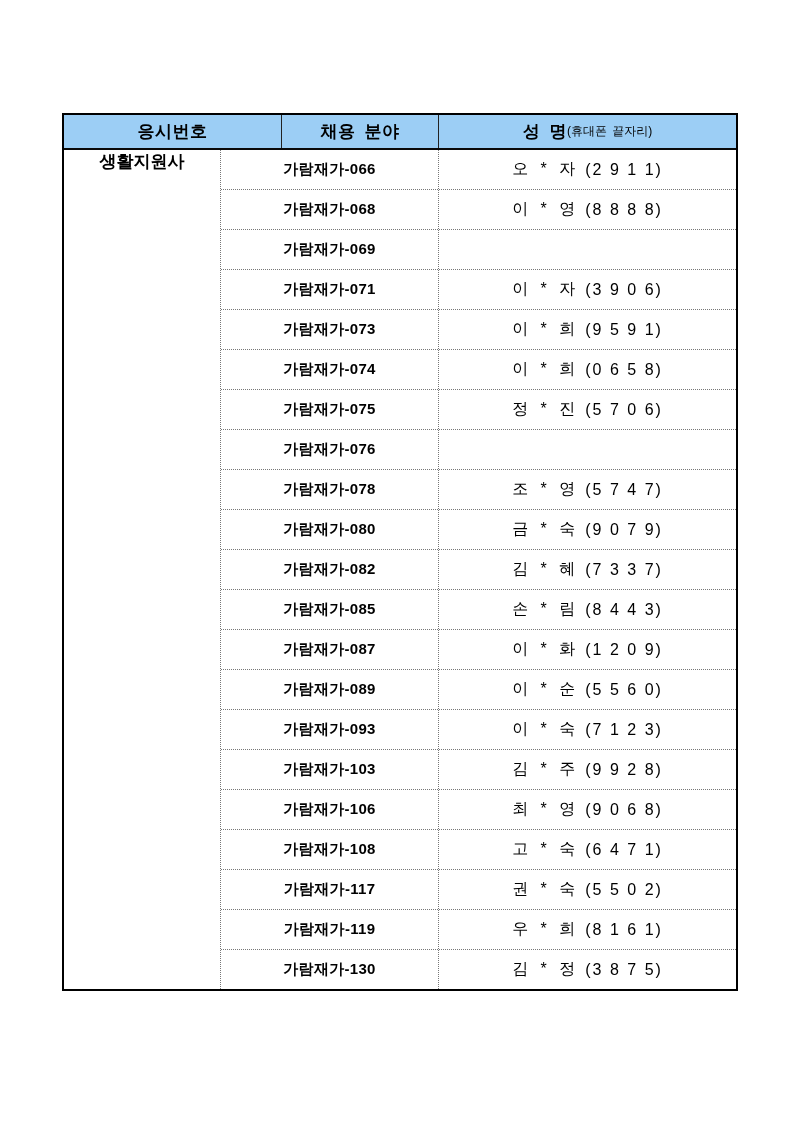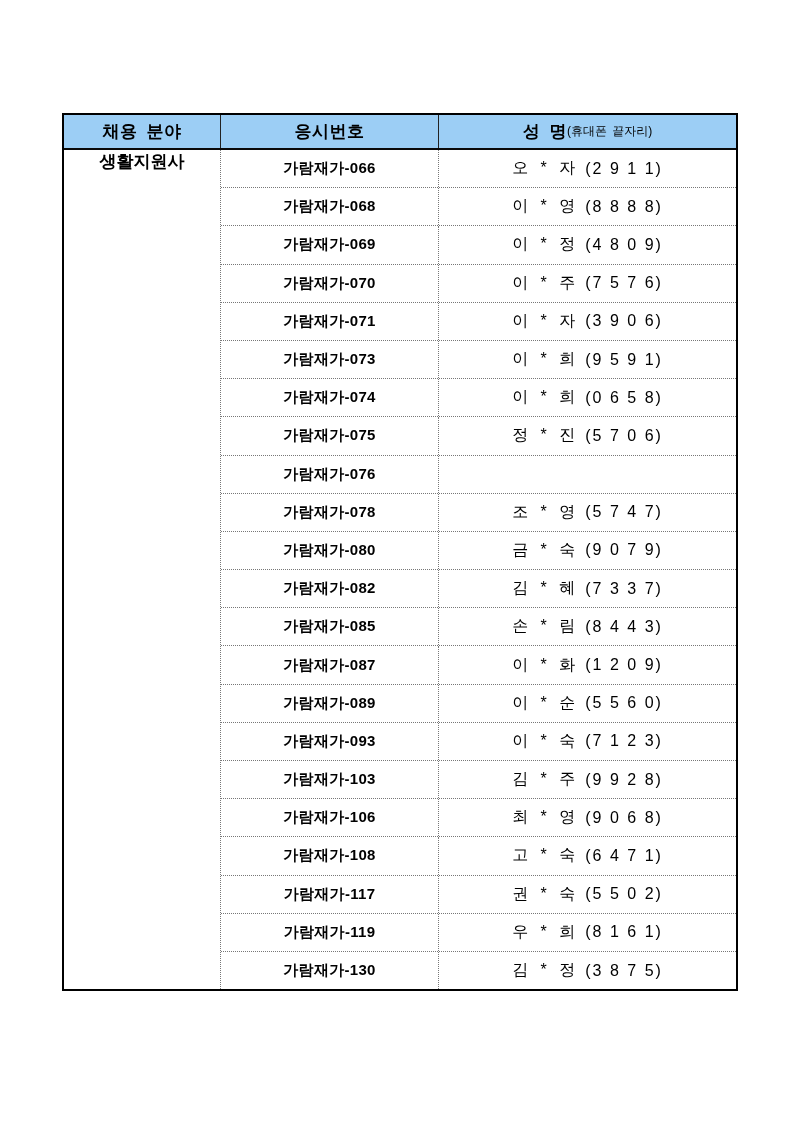--- a/index.html
+++ b/index.html
@@ -101,22 +101,22 @@
     font-size: 16px;
   }
   .name-text { word-spacing: 6px; letter-spacing: 1px; }
   .phone-text { margin-left: 9px; letter-spacing: 2px; }
 </style>
 </head>
 <body>
 
 <div class="applicant-table">
   <div class="header-row" style="background: rgb(156, 206, 245);">
+    <div class="header-cell number">응시번호</div>
     <div class="header-cell field">채용 분야</div>
-    <div class="header-cell number">응시번호</div>
     <div class="header-cell name">
       <span>성 명</span>
         <span class="header-name-sub">(휴대폰 끝자리)</span>
     </div>
   </div>
   <div class="table-body">
     <div class="field-cell">
       <span>생활지원사</span>
     </div>
     <div class="body-rows">
@@ -131,33 +131,22 @@
   <div class="body-row">
     <div class="cell-number">가람재가-068</div>
     <div class="cell-name">
       <span class="name-text">이 * 영</span>
       <span class="phone-text">(8 8 8 8)</span>
     </div>
   </div>
 
   <div class="body-row">
     <div class="cell-number">가람재가-069</div>
-    <div class="cell-name">
-      <span class="name-text">이 * 정</span>
-      <span class="phone-text">(4 8 0 9)</span>
-    </div>
-  </div>
-
-  <div class="body-row">
-    <div class="cell-number">가람재가-070</div>
-    <div class="cell-name">
-      <span class="name-text">이 * 주</span>
-      <span class="phone-text">(7 5 7 6)</span>
-    </div>
-  </div>
+  </div>
+
 
   <div class="body-row">
     <div class="cell-number">가람재가-071</div>
     <div class="cell-name">
       <span class="name-text">이 * 자</span>
       <span class="phone-text">(3 9 0 6)</span>
     </div>
   </div>
 
   <div class="body-row">

